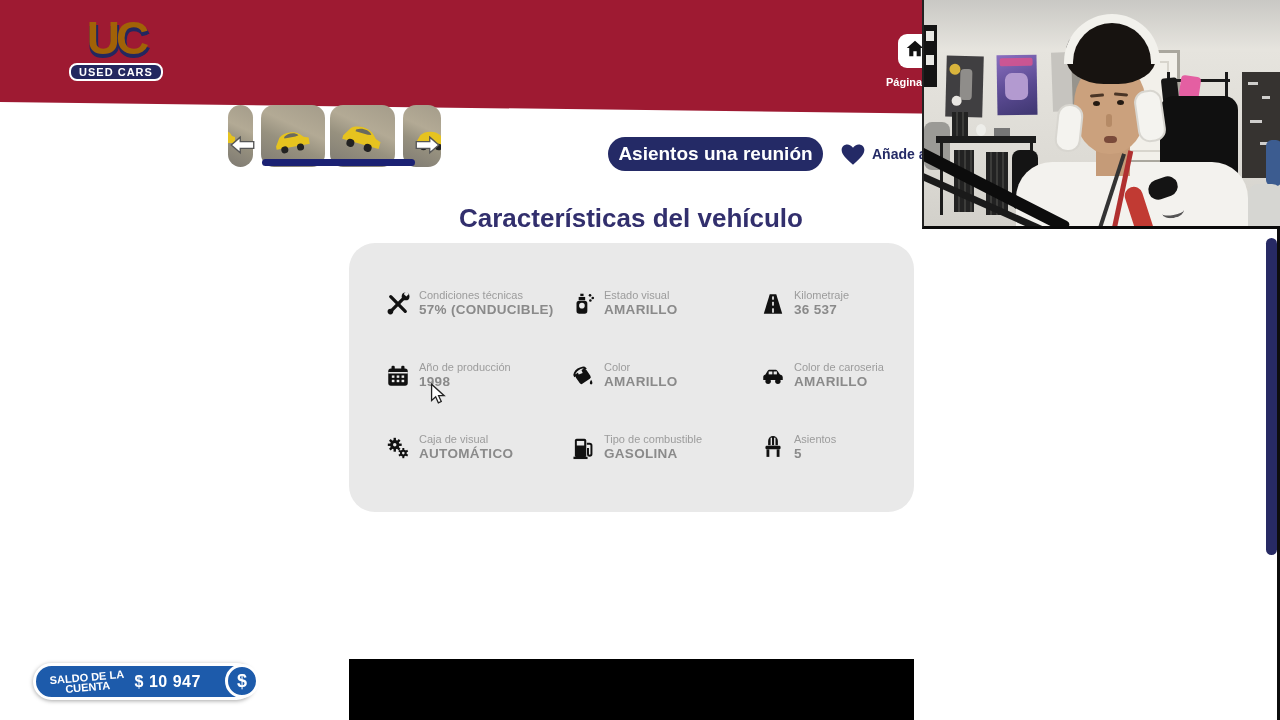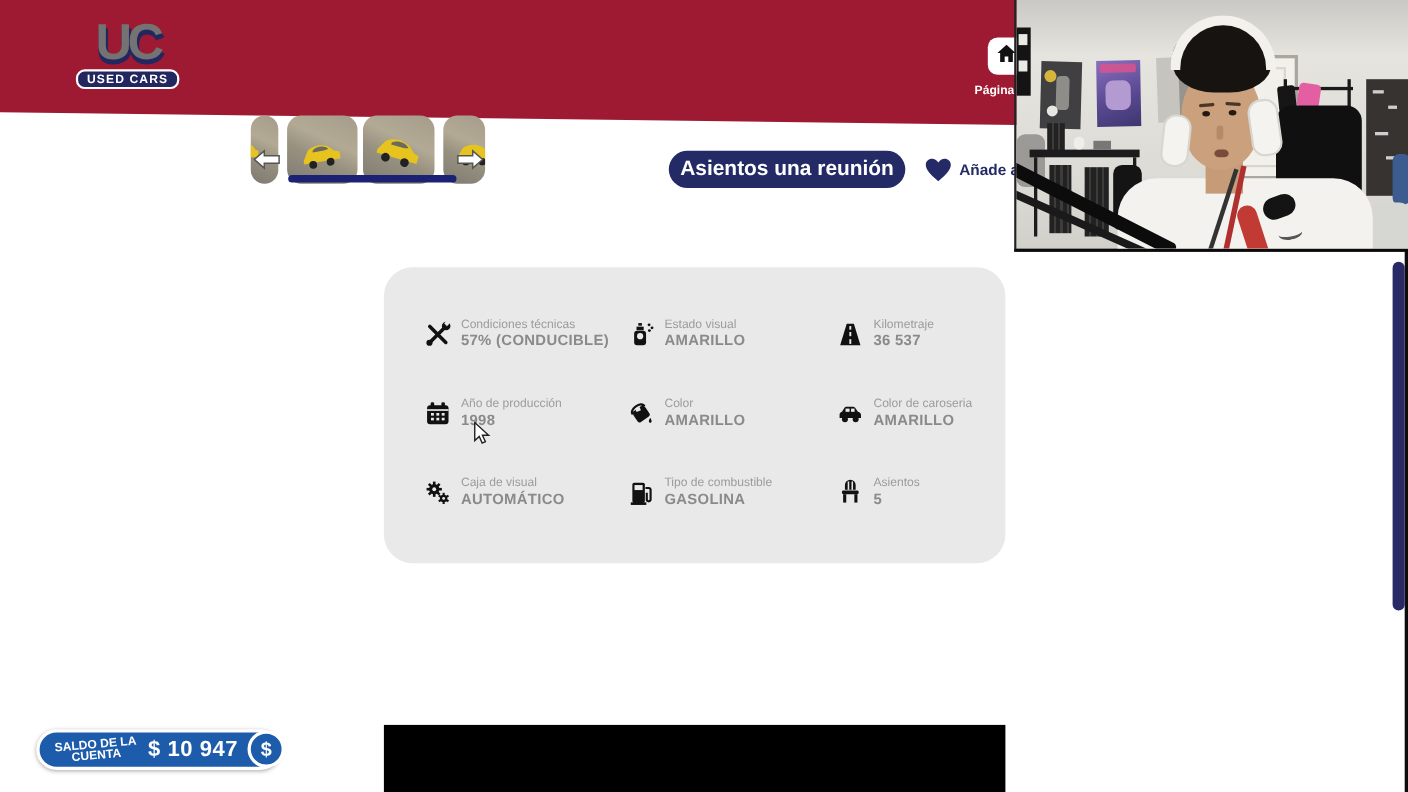--- a/index.html
+++ b/index.html
@@ -5,21 +5,21 @@
   * { margin:0; padding:0; box-sizing:border-box; }
   html,body { width:1280px; height:720px; }
   body { font-family:"Liberation Sans",sans-serif; background:#fff; overflow:hidden; }
   .stage { position:relative; width:1280px; height:720px; background:#fff; }
   .abs { position:absolute; }
 
   
   .header { left:0; top:0; width:1280px; height:120px; background:#9e1a32;
             clip-path:polygon(0 0,100% 0,100% 118px,0 102px); }
   .logo { left:56px; top:14px; width:120px; text-align:center; }
-  .logo-mono { font-size:46px; font-weight:800; color:#737373; letter-spacing:-4px;
+  .logo-mono { font-size:46px; font-weight:800; color:#a16207; letter-spacing:-4px;
                text-shadow:0 4px 0 #23275f, 2px 3px 0 #23275f; line-height:48px; }
   .logo-badge { display:inline-block; margin-top:0px; background:#23275f; color:#fff;
                 border:2px solid #fff; border-radius:8px; font-size:11px; font-weight:700;
                 letter-spacing:1px; padding:1px 8px; }
   .home-btn { left:898px; top:34px; width:34px; height:34px; background:#fff; border-radius:9px;
               display:flex; align-items:center; justify-content:center; }
   .home-label { left:862px; top:76px; width:100px; text-align:center; color:#fff;
                 font-size:11px; font-weight:700; }
 
   
@@ -55,21 +55,21 @@
 
   
   .map { left:349px; top:659px; width:565px; height:61px; background:#000; }
 
   
   .balance { left:33px; top:663px; width:222px; height:37px; background:#1d5bab;
              border:3px solid #fff; border-radius:19px; display:flex; align-items:center;
              box-shadow:0 1px 4px rgba(0,0,0,.35); }
   .bal-label { margin-left:14px; transform:rotate(-5deg); color:#fff; font-weight:800;
                font-size:11px; line-height:10px; text-align:center; }
-  .bal-amount { margin-left:10px; color:#fff; font-weight:800; font-size:20px; letter-spacing:0.5px; }
+  .bal-amount { margin-left:10px; color:#fff; font-weight:800; font-size:16px; letter-spacing:0.5px; }
   .bal-circle { position:absolute; right:-7px; top:-2px; width:34px; height:34px; border-radius:50%;
                 background:#1d5bab; border:3px solid #fff; color:#fff; font-weight:800; font-size:18px;
                 display:flex; align-items:center; justify-content:center; }
 
   
   .scroll-thumb { left:1266px; top:238px; width:11px; height:317px; background:#272a64; border-radius:6px; }
   .edge-line { left:1277px; top:228px; width:3px; height:492px; background:#0d0d0d; }
 
   
   .cursor { left:430px; top:383px; width:16px; height:21px; }
@@ -193,20 +193,21 @@
   <div class="abs nav-bar"></div>
 
   <button class="abs plan-btn">Asientos una reunión</button>
   <div class="abs heart">
     <svg width="28" height="25" viewBox="0 0 24 22">
         <path d="M12 21 C5 15 2 11.5 2 7.8 C2 4.9 4.3 3 6.9 3 C8.9 3 10.9 4.2 12 6 C13.1 4.2 15.1 3 17.1 3 C19.7 3 22 4.9 22 7.8 C22 11.5 19 15 12 21 Z" fill="#242a66"></path>
       </svg>
   </div>
   <div class="abs fav-label">Añade a f</div>
 
+  <div class="abs sec-title t-features">Características del vehículo</div>
 
   <div class="abs card">
 
     <div class="feat r1 c1">
       <span class="fico">
         <svg viewBox="0 0 24 24" fill="#111">
             <rect x="1" y="10.5" width="22" height="3" rx="1.5" transform="rotate(45 12 12)"></rect>
             <rect x="1" y="10.5" width="22" height="3" rx="1.5" transform="rotate(-45 12 12)"></rect>
             <circle cx="19" cy="5" r="3.6"></circle>
             <rect x="18" y="1" width="3.4" height="3.4" fill="#e9e9e9" transform="rotate(45 19.7 2.7)"></rect>

